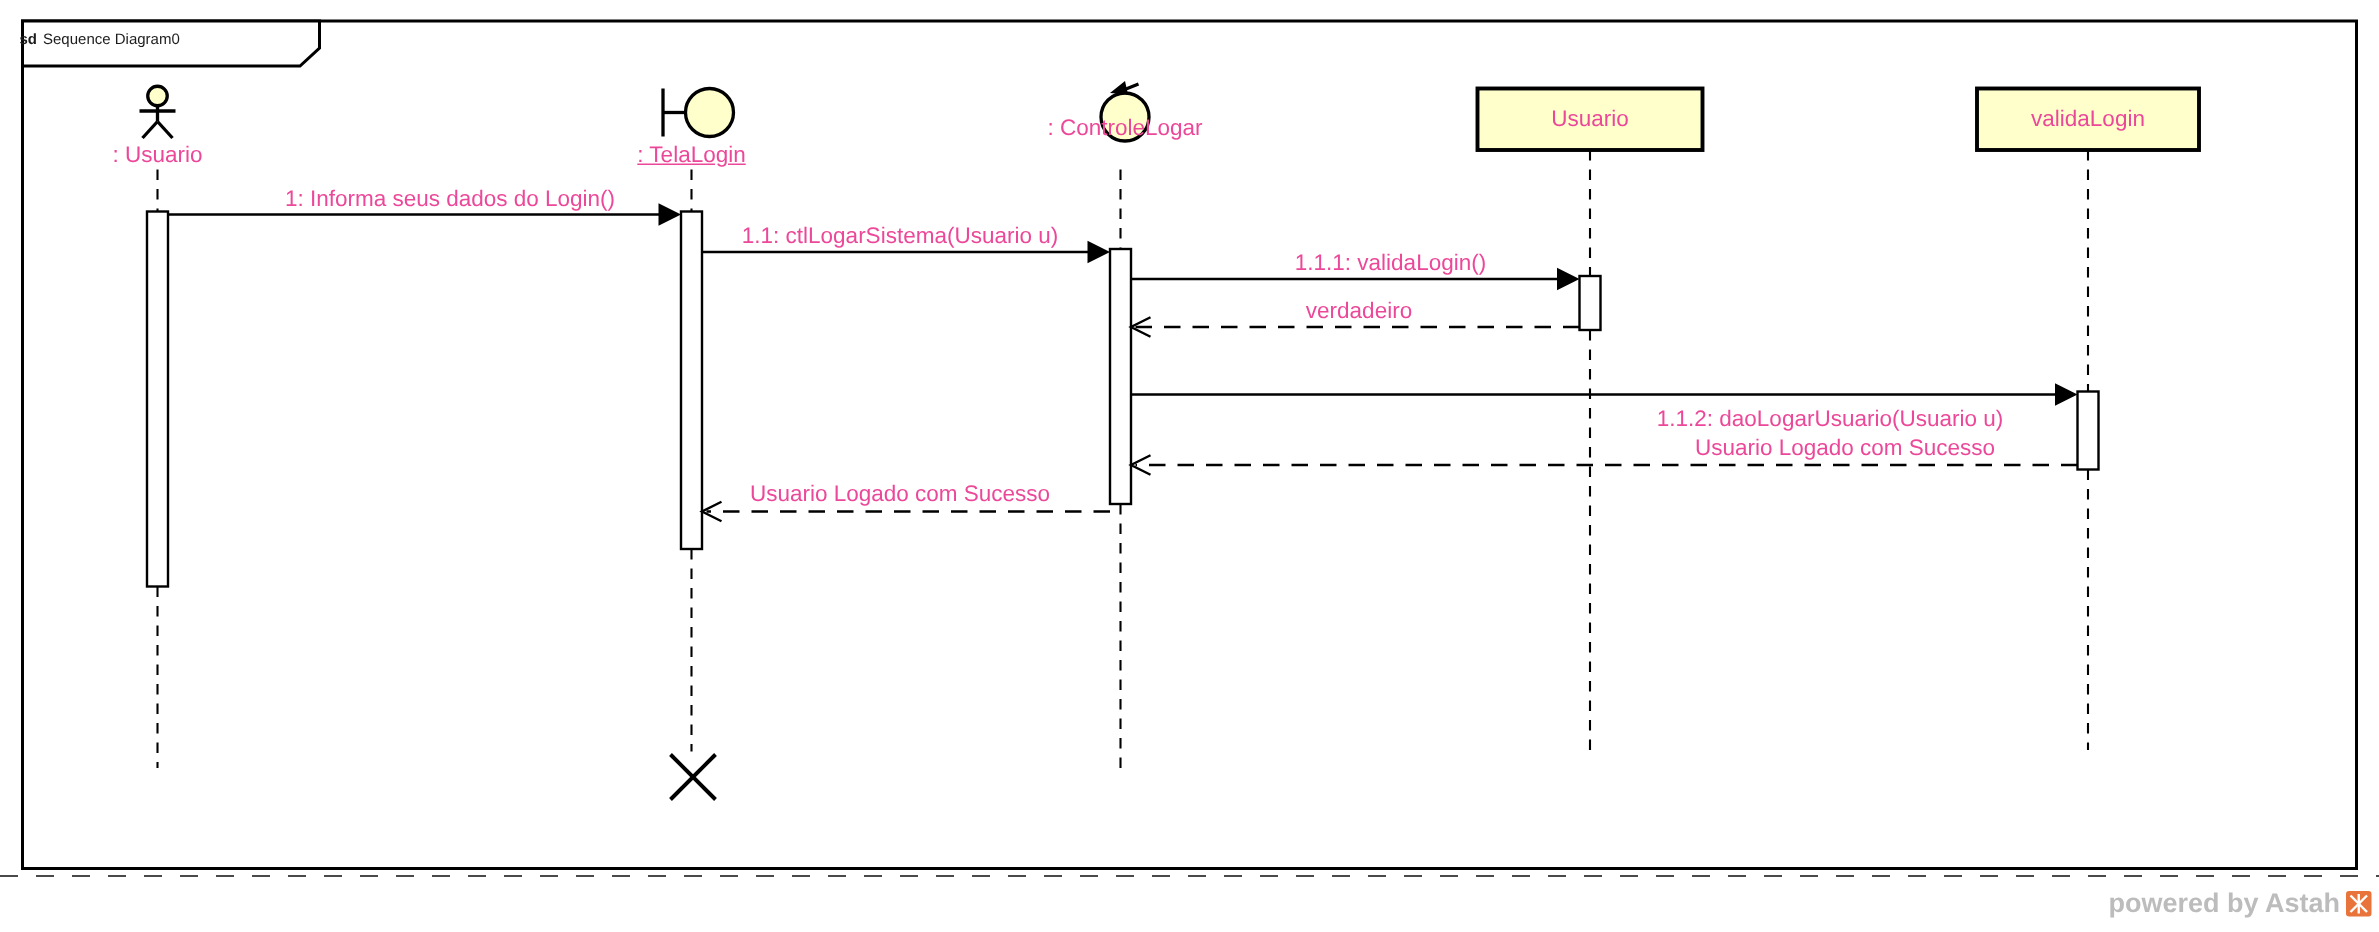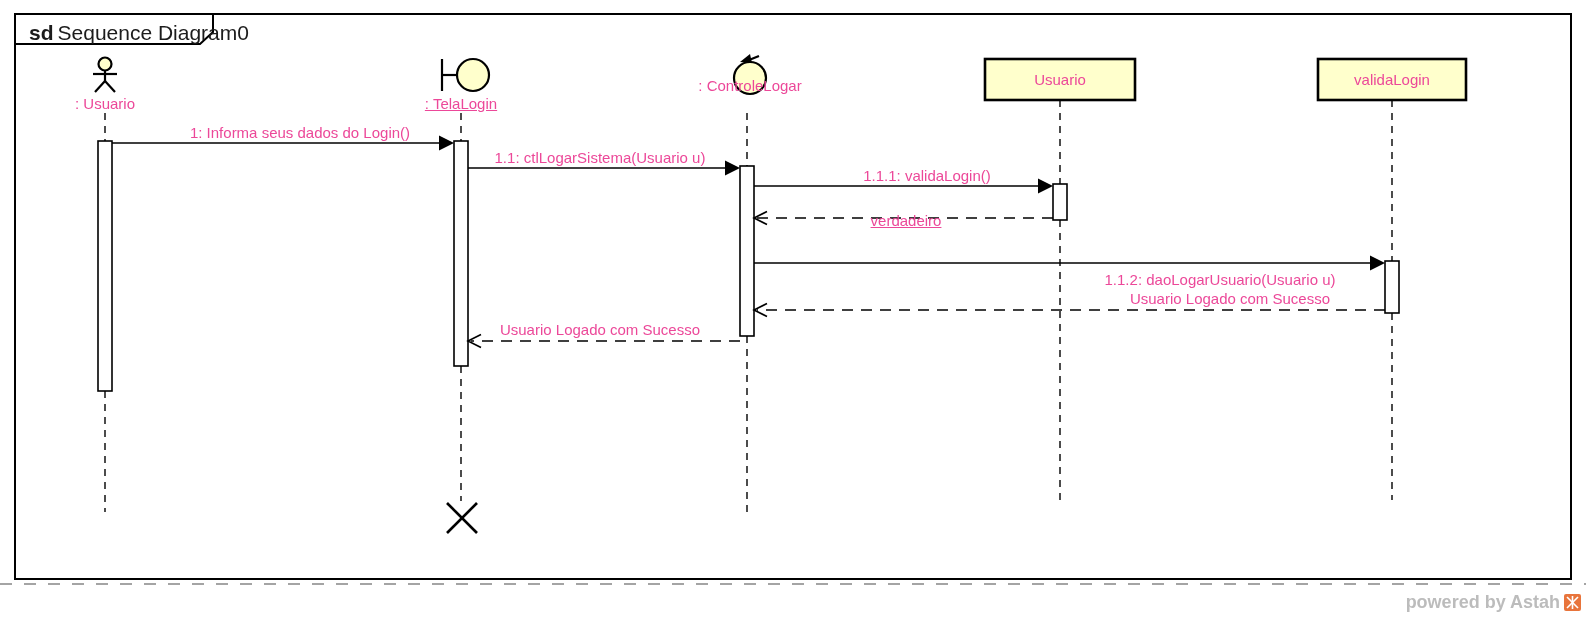--- a/index.html
+++ b/index.html
@@ -15,22 +15,22 @@
   .lbl{
     position:absolute;
     font-size:15px;
     line-height:17px;
     white-space:nowrap;
     transform:translateX(-50%);
     color:#ec4899;
   }
   .frame-title{
     position:absolute;
-    left:29px;top:21px;
-    font-size:21px;
+    left:13px;top:21px;
+    font-size:10px;
     white-space:nowrap;
     text-align:center;
   }
   .frame-title b{margin-right:4px;}
   .watermark{
     position:absolute;
     top:592px;right:5px;
     display:flex;align-items:center;gap:4px;
     font-size:18px;font-weight:bold;color:#bcbcbc;
     white-space:nowrap;
@@ -139,21 +139,21 @@
 
   <div class="lbl" style="left:105px;top:95px;">: Usuario</div>
   <div class="lbl" style="left:461px;top:95px;text-decoration:underline;">: TelaLogin</div>
   <div class="lbl" style="left:750px;top:77px;">: ControleLogar</div>
   <div class="lbl" style="left:1060px;top:71px;">Usuario</div>
   <div class="lbl" style="left:1392px;top:71px;">validaLogin</div>
 
   <div class="lbl" style="left:300px;top:124px;">1: Informa seus dados do Login()</div>
   <div class="lbl" style="left:600px;top:149px;">1.1: ctlLogarSistema(Usuario u)</div>
   <div class="lbl" style="left:927px;top:167px;">1.1.1: validaLogin()</div>
-  <div class="lbl" style="left:906px;top:212px;text-decoration:underline;">verdadeiro</div>
+  <div class="lbl" style="left:906px;top:199px;">verdadeiro</div>
   <div class="lbl" style="left:1220px;top:243px;margin-top:28px;">1.1.2: daoLogarUsuario(Usuario u)</div>
   <div class="lbl" style="left:1230px;top:290px;">Usuario Logado com Sucesso</div>
   <div class="lbl" style="left:600px;top:321px;">Usuario Logado com Sucesso</div>
 
   <div class="watermark">
     <span>powered by Astah</span>
     <span class="astah-logo">
       <svg width="17" height="17" viewBox="0 0 17 17">
         <g stroke="#ffffff" stroke-width="1.6" fill="none">
           <line x1="3" y1="3" x2="14" y2="14"></line>

